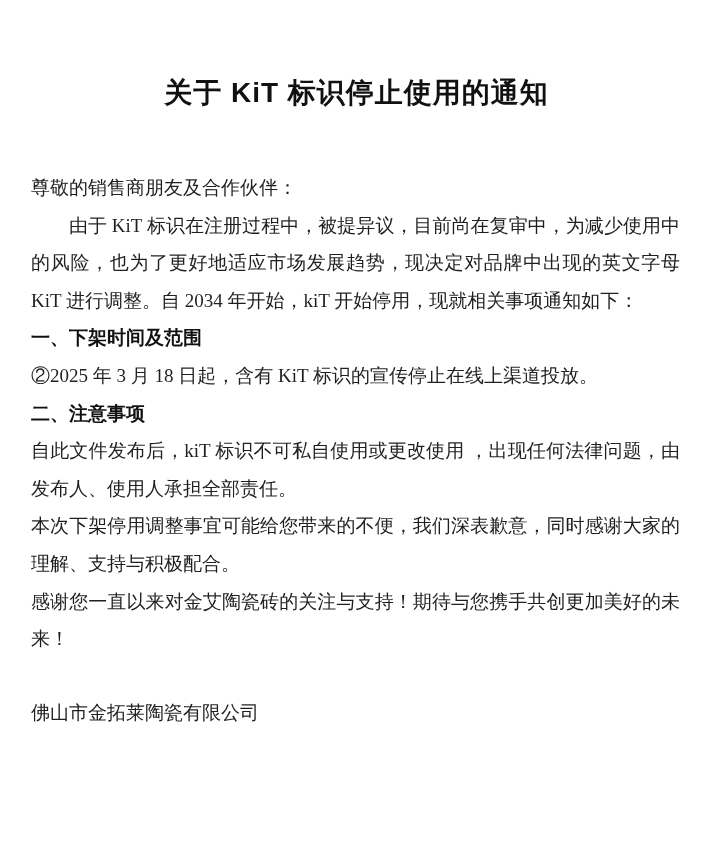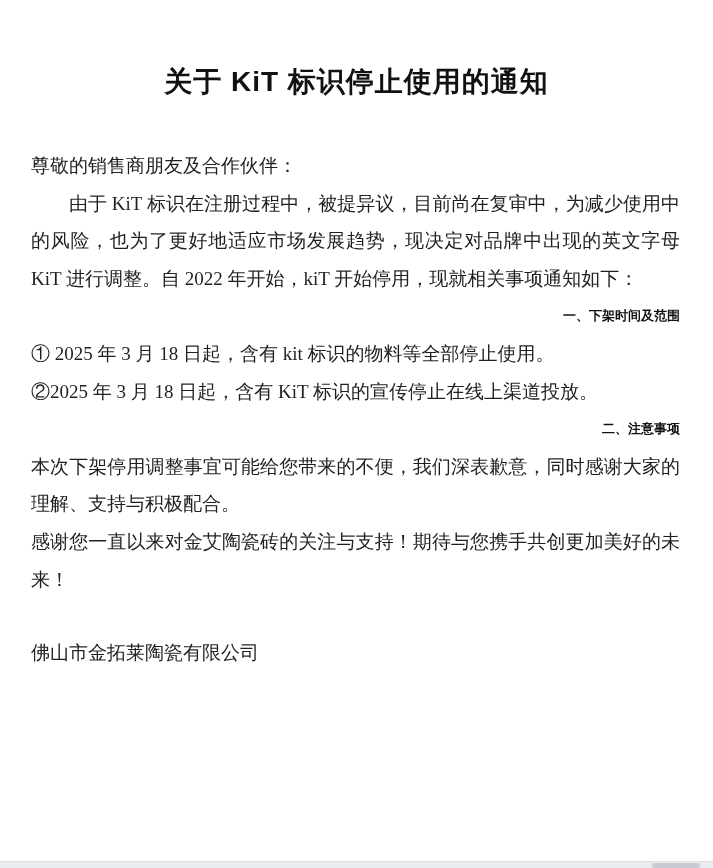--- a/index.html
+++ b/index.html
@@ -12,21 +12,21 @@
   }
   .page {
     position: relative;
     width: 713px;
     height: 868px;
     background: var(--page-bg, #ffffff);
     color: var(--text-color, #1f1f1f);
     font-family: "Liberation Serif", "DejaVu Serif", serif;
   }
   .doc-title {
-    margin: 0;
+    margin: 11px;
     padding-top: 63px;
     padding-bottom: 0;
     text-align: center;
     font-family: "Liberation Sans", "DejaVu Sans", sans-serif;
     font-weight: 700;
     font-size: 28px;
     letter-spacing: 1px;
     color: var(--title-color, #111111);
   }
   .content {
@@ -40,22 +40,22 @@
   }
   .salutation {
     text-align: left;
   }
   .intro {
     text-indent: 2em;
   }
   .section-heading {
     font-family: "Liberation Sans", "DejaVu Sans", sans-serif;
     font-weight: 700;
-    font-size: 13px;
-    text-align: right;
+    font-size: 19px;
+    text-align: left;
     color: var(--title-color, #111111);
   }
   .signature-wrap {
     display: flex;
     margin-top: 36px;
     margin-right: 53px;
   }
   .signature-block {
     text-align: center;
   }
@@ -86,30 +86,30 @@
 <body>
 
 <div class="page">
 
   <h1 class="doc-title">关于 KiT 标识停止使用的通知</h1>
 
   <div class="content">
 
     <p class="salutation">尊敬的销售商朋友及合作伙伴：</p>
 
-    <p class="intro">由于 KiT 标识在注册过程中，被提异议，目前尚在复审中，为减少使用中的风险，也为了更好地适应市场发展趋势，现决定对品牌中出现的英文字母 KiT 进行调整。自 2022 年开始，kiT 开始停用，现就相关事项通知如下：</p>
+    <p class="intro">由于 KiT 标识在注册过程中，被提异议，目前尚在复审中，为减少使用中的风险，也为了更好地适应市场发展趋势，现决定对品牌中出现的英文字母 KiT 进行调整。自 2034 年开始，kiT 开始停用，现就相关事项通知如下：</p>
 
     <p class="section-heading">一、下架时间及范围</p>
 
-    <p class="list-item">① 2025 年 3 月 18 日起，含有 kit 标识的物料等全部停止使用。</p>
 
     <p class="list-item">②2025 年 3 月 18 日起，含有 KiT 标识的宣传停止在线上渠道投放。</p>
 
     <p class="section-heading">二、注意事项</p>
 
+    <p>自此文件发布后，kiT 标识不可私自使用或更改使用 ，出现任何法律问题，由发布人、使用人承担全部责任。</p>
 
     <p>本次下架停用调整事宜可能给您带来的不便，我们深表歉意，同时感谢大家的理解、支持与积极配合。</p>
 
 
     <p>感谢您一直以来对金艾陶瓷砖的关注与支持！期待与您携手共创更加美好的未来！</p>
 
     <div class="signature-wrap">
       <div class="signature-block">
         <p class="sig-line">佛山市金拓莱陶瓷有限公司</p>
       </div>

